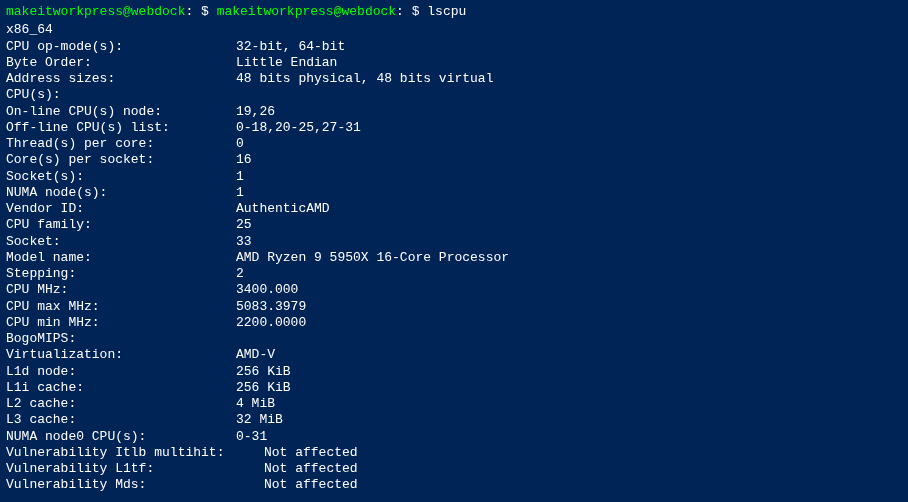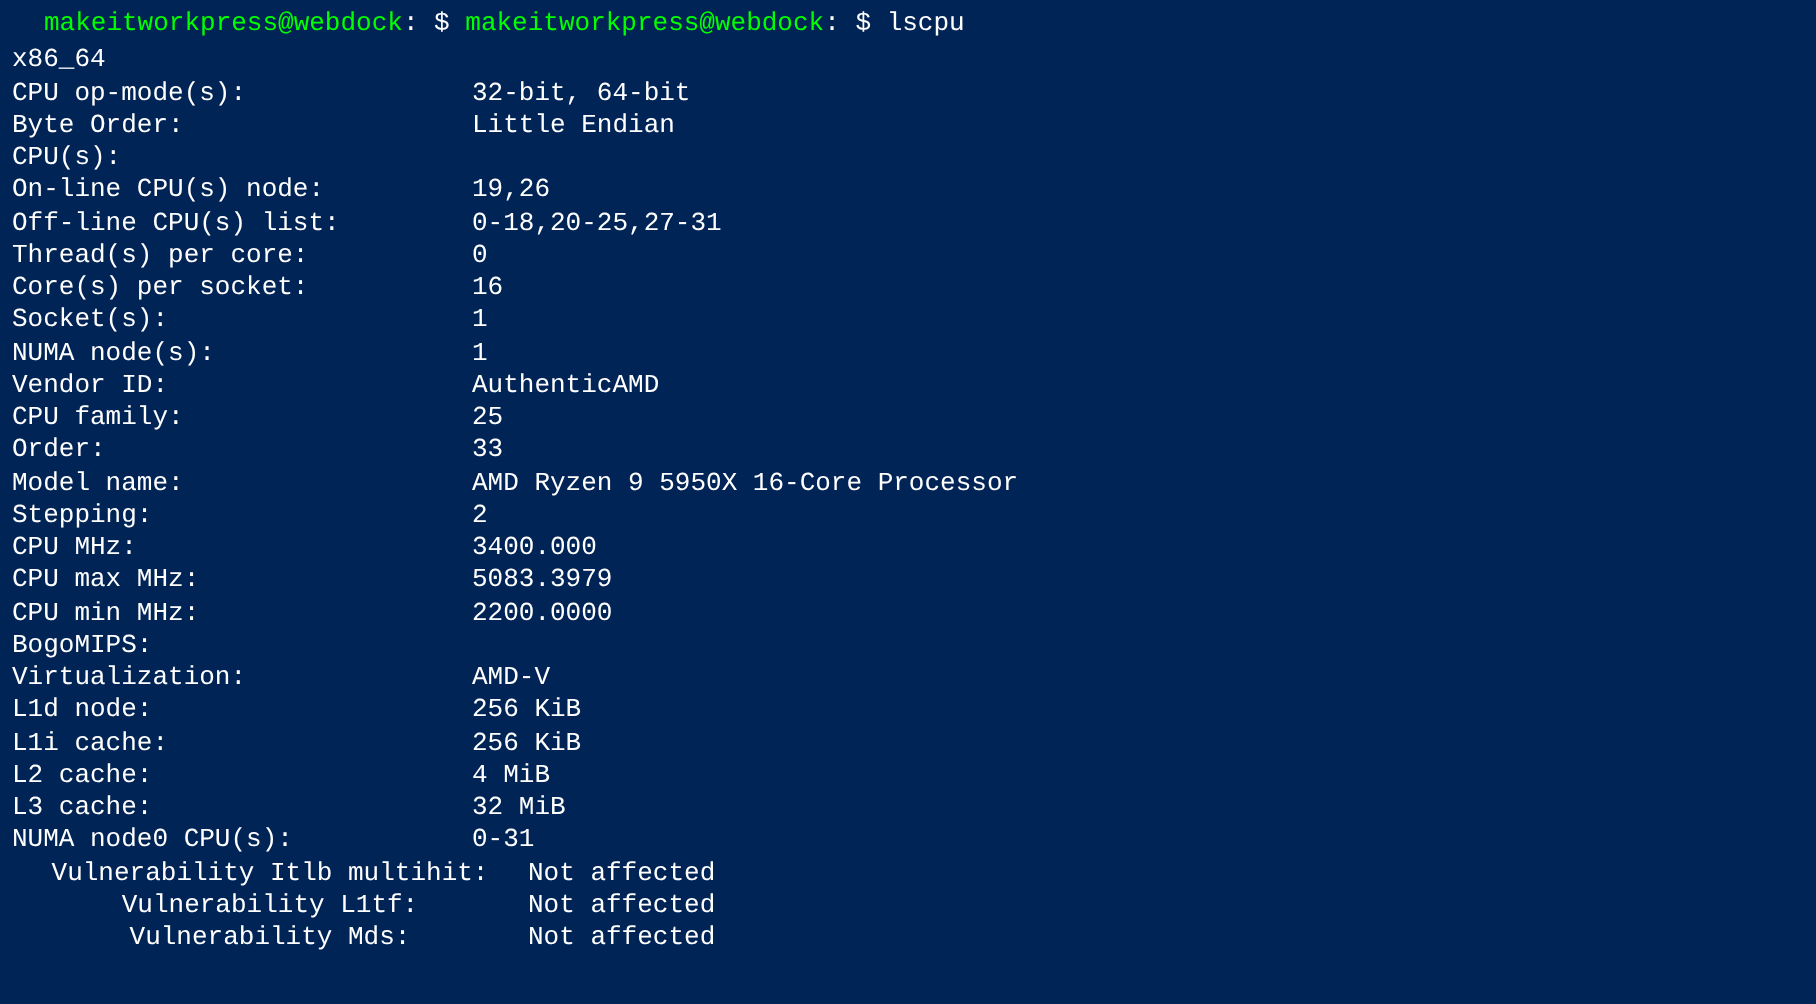--- a/index.html
+++ b/index.html
@@ -8,21 +8,20 @@
     background: #012456;
     color: #ffffff;
     font-family: Consolas, "Courier New", monospace;
     font-size: 13px;
     line-height: 1.25;
     width: 908px;
     box-sizing: border-box;
   }
   .prompt-line {
     margin-bottom: 2px;
-    margin-left: 16px;
   }
   .userhost {
     color: #00ff00;
   }
   .colon {
     color: #ffffff;
   }
   .dollar {
     color: #ffffff;
   }
@@ -32,47 +31,47 @@
   .row {
     display: flex;
     white-space: pre;
   }
   .label-col {
     width: 230px;
     flex-shrink: 0;
   }
   .label-col.wide {
     width: 258px;
-    text-align: center;
   }
   .value-col {
     flex: 1;
   }
 </style>
 </head>
 <body>
 
 <div class="prompt-line">
   <span class="userhost">makeitworkpress@webdock</span><span class="colon">:</span><span class="dollar"> $ </span><span class="userhost">makeitworkpress@webdock</span><span class="colon">:</span><span class="dollar"> $ </span><span class="command">lscpu</span>
 </div>
 
 <div id="output">
     <div class="row"><span class="value-col">x86_64</span></div>
     <div class="row"><span class="label-col">CPU op-mode(s):</span><span class="value-col">32-bit, 64-bit</span></div>
     <div class="row"><span class="label-col">Byte Order:</span><span class="value-col">Little Endian</span></div>
+    <div class="row"><span class="label-col">Address sizes:</span><span class="value-col">48 bits physical, 48 bits virtual</span></div>
     <div class="row"><span class="label-col">CPU(s):</span></div>
     <div class="row"><span class="label-col">On-line CPU(s) node:</span><span class="value-col">19,26</span></div>
     <div class="row"><span class="label-col">Off-line CPU(s) list:</span><span class="value-col">0-18,20-25,27-31</span></div>
     <div class="row"><span class="label-col">Thread(s) per core:</span><span class="value-col">0</span></div>
     <div class="row"><span class="label-col">Core(s) per socket:</span><span class="value-col">16</span></div>
     <div class="row"><span class="label-col">Socket(s):</span><span class="value-col">1</span></div>
     <div class="row"><span class="label-col">NUMA node(s):</span><span class="value-col">1</span></div>
     <div class="row"><span class="label-col">Vendor ID:</span><span class="value-col">AuthenticAMD</span></div>
     <div class="row"><span class="label-col">CPU family:</span><span class="value-col">25</span></div>
-    <div class="row"><span class="label-col">Order:</span><span class="value-col">33</span></div>
+    <div class="row"><span class="label-col">Socket:</span><span class="value-col">33</span></div>
     <div class="row"><span class="label-col">Model name:</span><span class="value-col">AMD Ryzen 9 5950X 16-Core Processor</span></div>
     <div class="row"><span class="label-col">Stepping:</span><span class="value-col">2</span></div>
     <div class="row"><span class="label-col">CPU MHz:</span><span class="value-col">3400.000</span></div>
     <div class="row"><span class="label-col">CPU max MHz:</span><span class="value-col">5083.3979</span></div>
     <div class="row"><span class="label-col">CPU min MHz:</span><span class="value-col">2200.0000</span></div>
     <div class="row"><span class="label-col">BogoMIPS:</span></div>
     <div class="row"><span class="label-col">Virtualization:</span><span class="value-col">AMD-V</span></div>
     <div class="row"><span class="label-col">L1d node:</span><span class="value-col">256 KiB</span></div>
     <div class="row"><span class="label-col">L1i cache:</span><span class="value-col">256 KiB</span></div>
     <div class="row"><span class="label-col">L2 cache:</span><span class="value-col">4 MiB</span></div>

